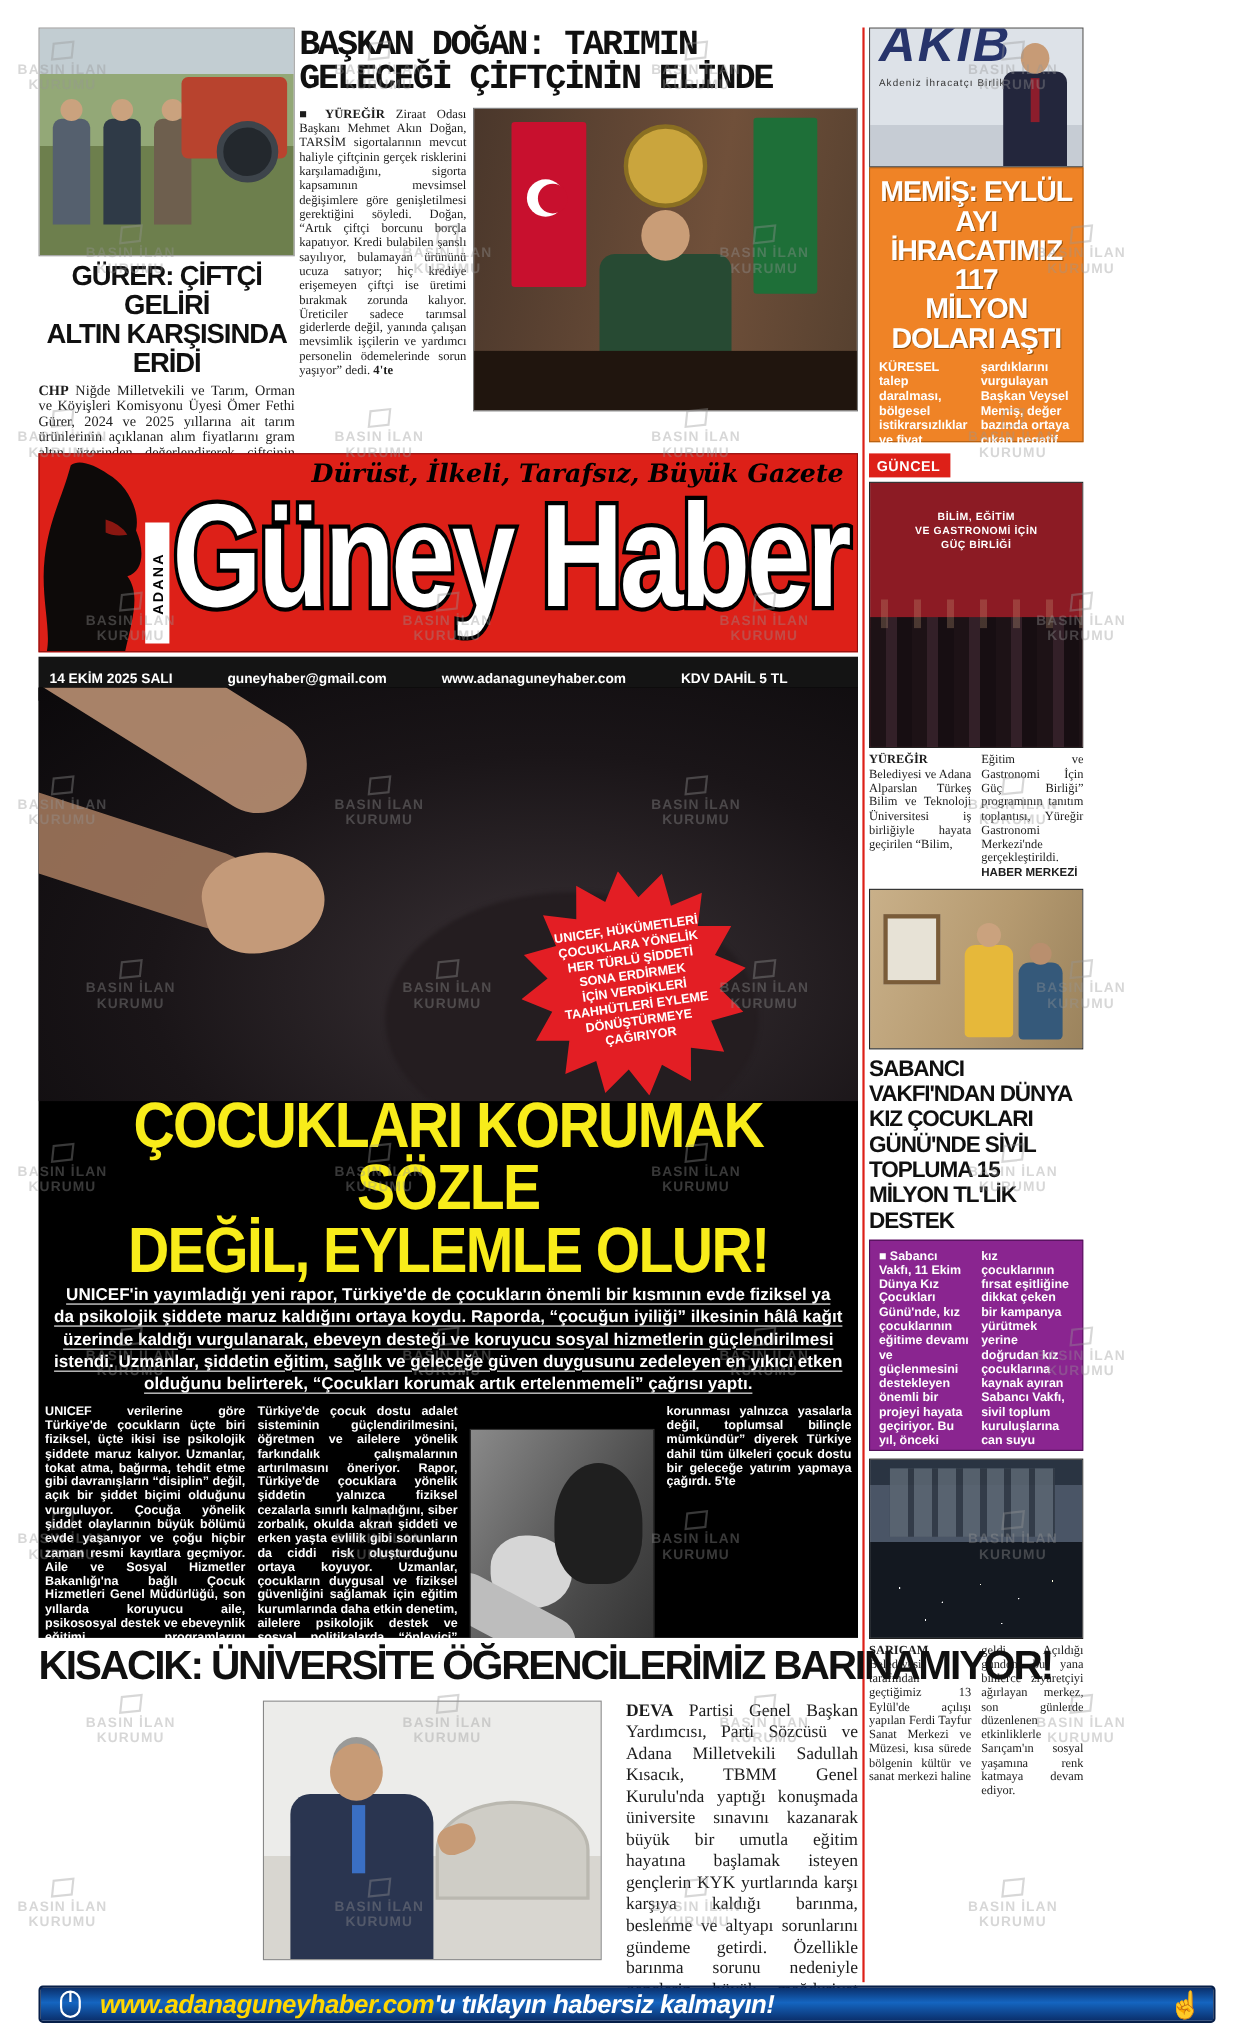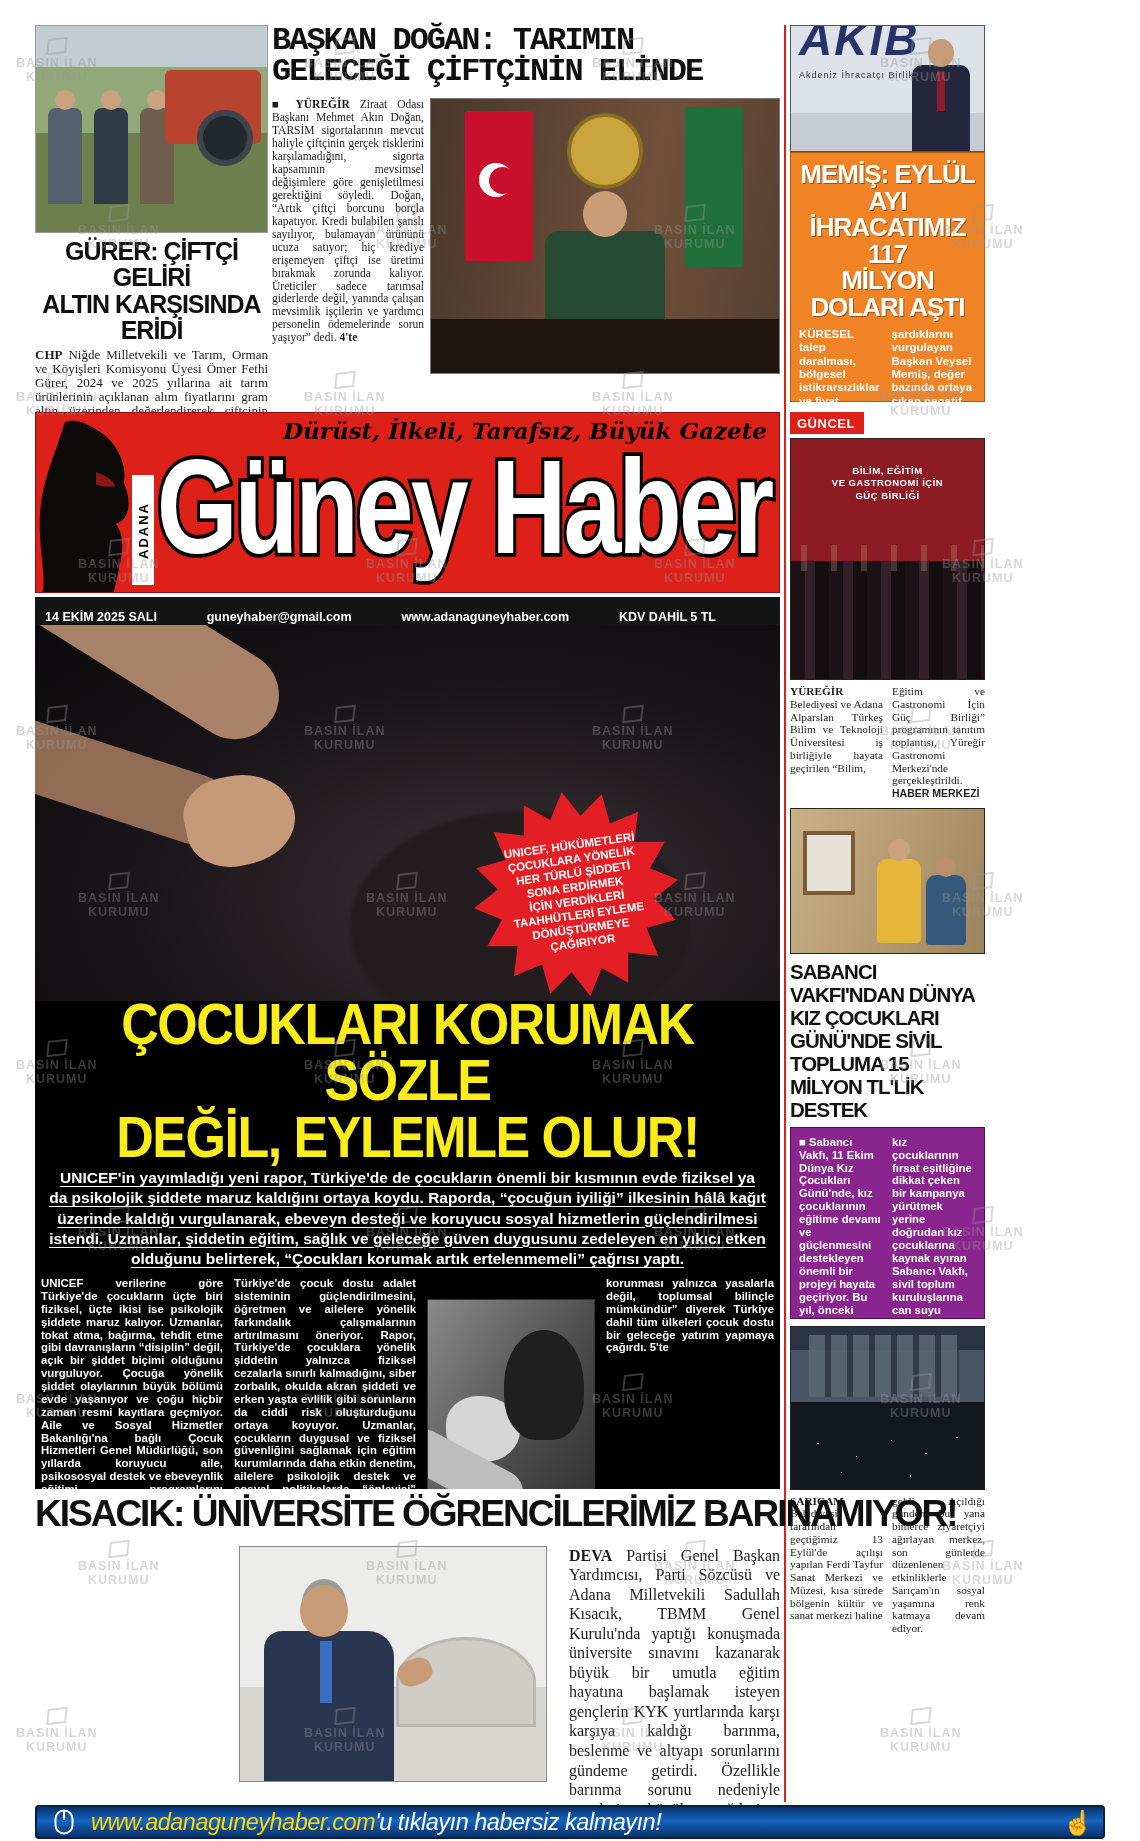--- a/index.html
+++ b/index.html
@@ -154,21 +154,21 @@
   .ph-parl .suit::after{content:"";position:absolute;top:10px;left:56px;width:12px;height:62px;background:#3a6fc4;}
   .ph-parl .handup{position:absolute;left:158px;bottom:96px;width:34px;height:26px;background:#c79b76;border-radius:40%;transform:rotate(-20deg);}
   .ks-body{flex:1;padding-left:22px;font-size:16px;line-height:1.22;color:#1c1c1c;}
 
   
   .banner{position:absolute;left:35px;top:1805px;width:1070px;height:34px;border-radius:4px;
       background:linear-gradient(180deg,var(--bluedark),var(--blue) 45%,var(--bluedark));
       border:2px solid #071f49;display:flex;align-items:center;cursor:pointer;}
   .mouse-ic{width:54px;display:flex;justify-content:center;}
   .mouse-ic svg{display:block;}
-  .banner-text{font-style:italic;font-weight:normal;font-size:23.5px;letter-spacing:-0.5px;white-space:nowrap;}
+  .banner-text{font-style:italic;font-weight:bold;font-size:23.5px;letter-spacing:-0.5px;white-space:nowrap;}
   .banner-url{color:#ffd600;}
   .banner-rest{color:#fff;}
   .hand-ic{position:absolute;right:10px;top:2px;color:#fff;font-size:24px;}
 </style>
 </head>
 <body>
 
 <div class="page">
 
   <div class="tl-story">

